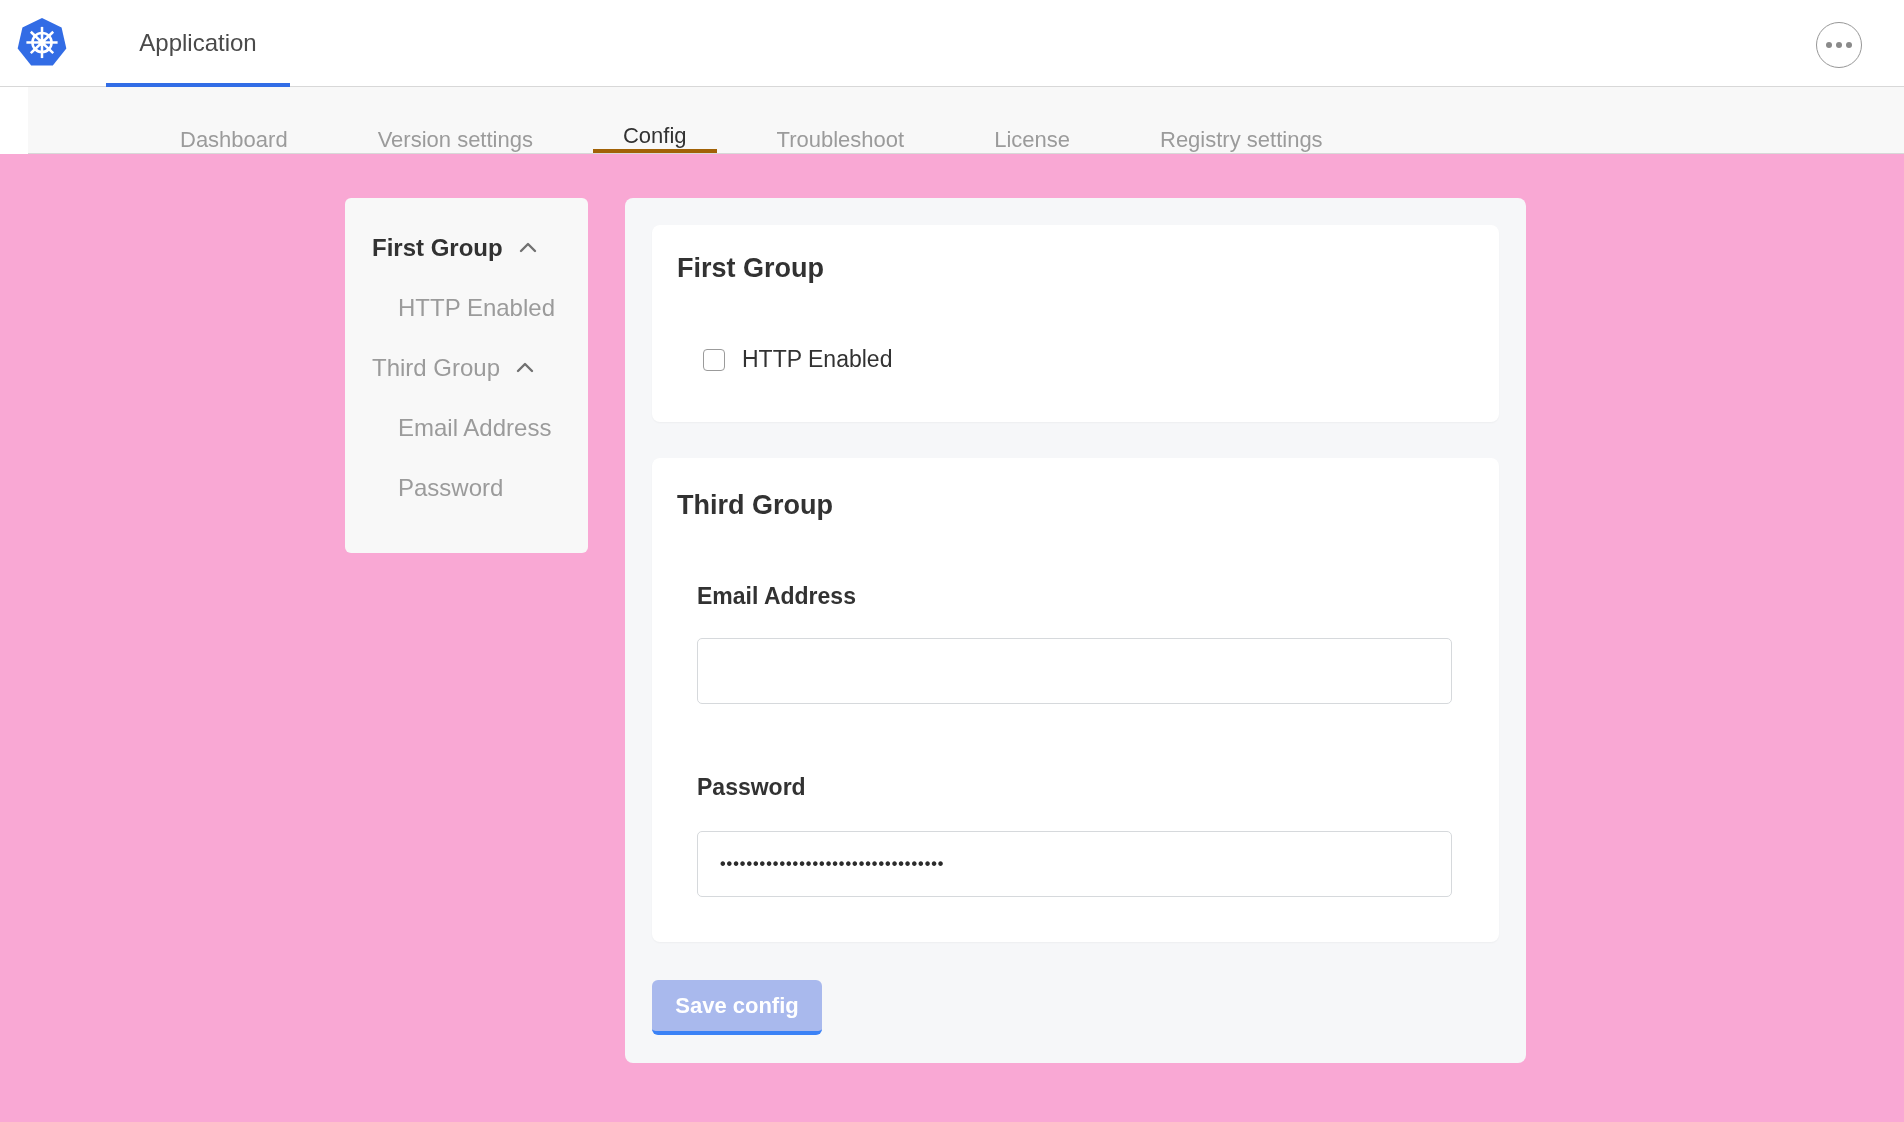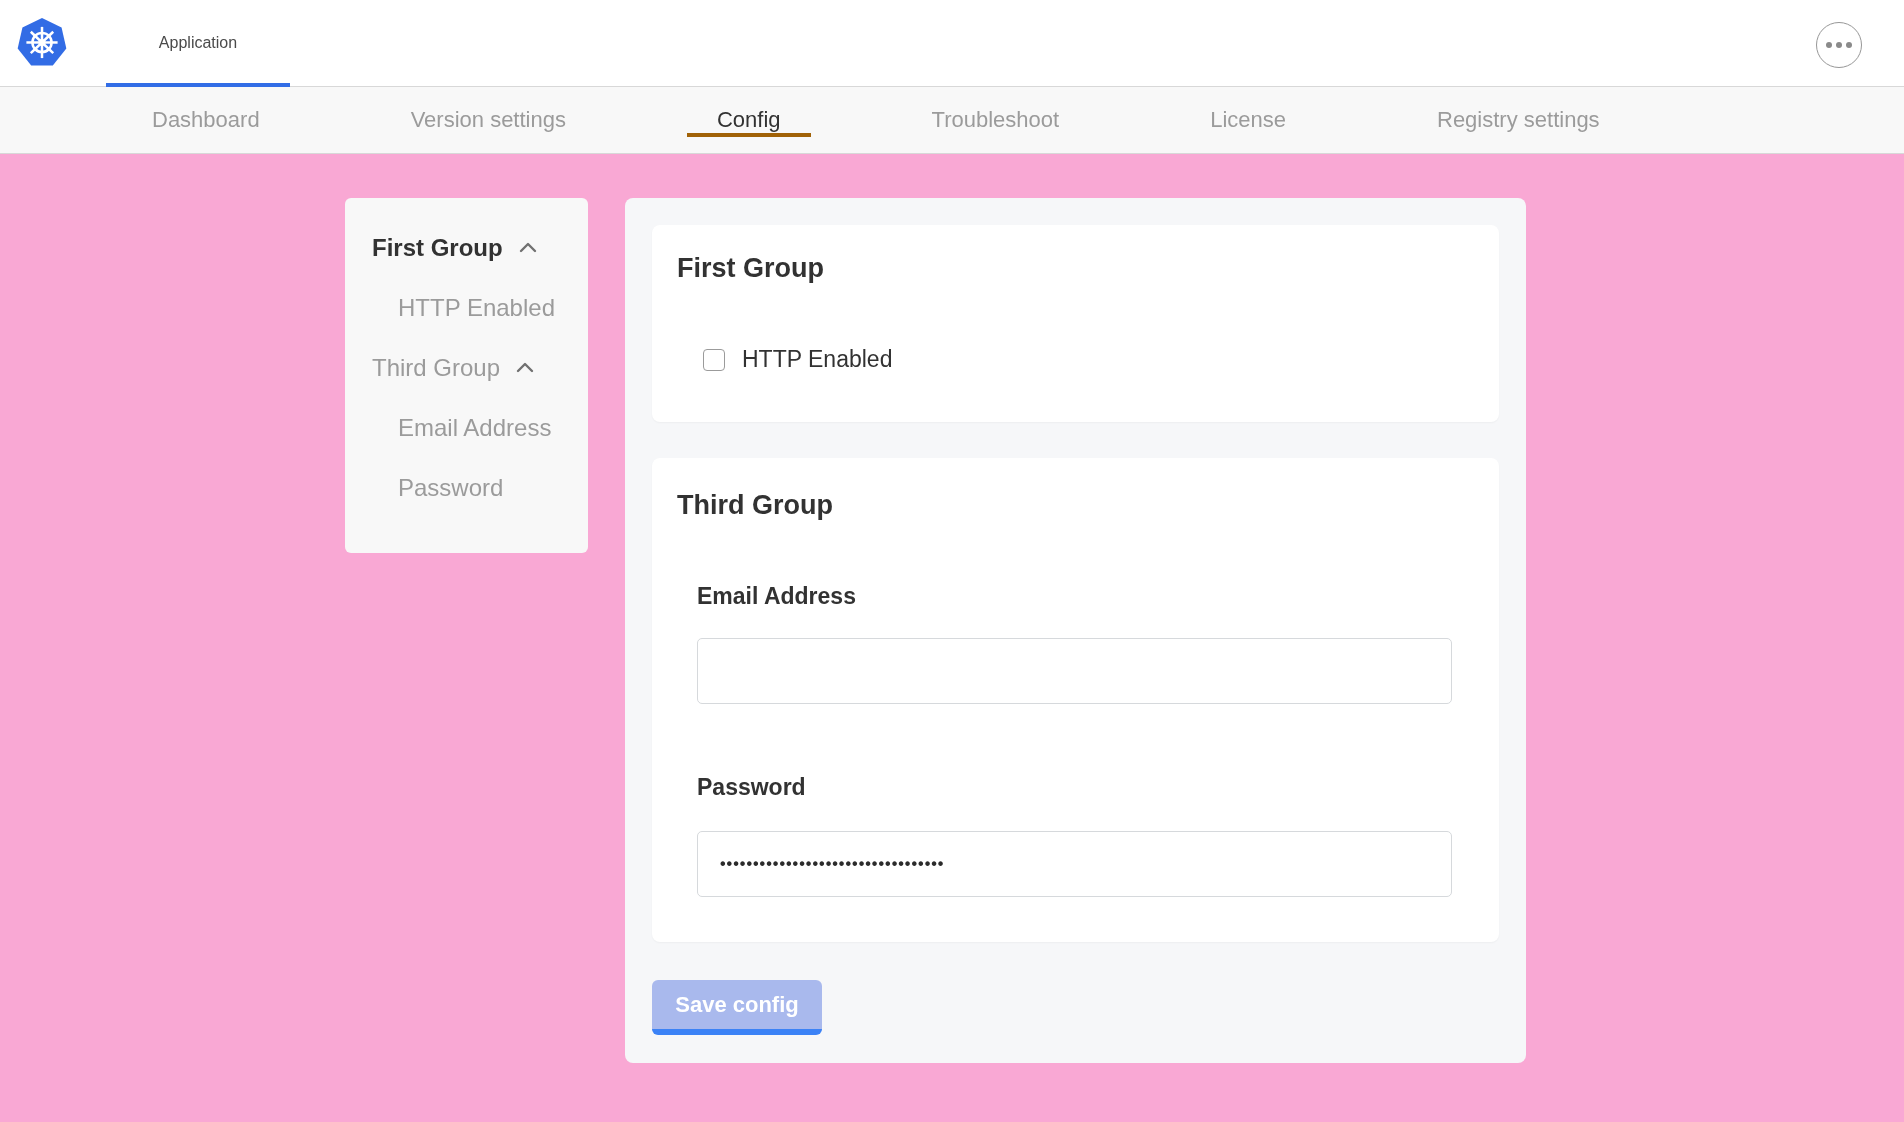--- a/index.html
+++ b/index.html
@@ -5,32 +5,32 @@
   * { margin:0; padding:0; box-sizing:border-box; }
   html,body { width:1904px; height:1122px; background:#ffffff;
     font-family:"Liberation Sans", sans-serif; overflow:hidden; }
 
   
   .header { position:relative; height:87px; background:#fff;
     border-bottom:1px solid #d8d8d8; }
   .logo-wrap { position:absolute; left:16px; top:17px; width:52px; height:52px; }
   .app-tab { position:absolute; left:106px; top:0; height:100%; width:184px;
     display:flex; align-items:center; justify-content:center;
-    font-size:16px; font-weight:500; color:#4a4a4a; cursor:pointer; }
+    font-size:24px; font-weight:500; color:#4a4a4a; cursor:pointer; }
   .app-tab-underline { position:absolute; left:0; right:0; bottom:-1px;
     height:4px; background:#326de6; }
   .menu-btn { position:absolute; right:42px; top:22px; width:46px; height:46px;
     border:1px solid #979797; border-radius:50%; background:#fff;
     display:flex; align-items:center; justify-content:center; gap:4px;
     cursor:pointer; }
   .menu-btn .dot { width:6px; height:6px; border-radius:50%; background:#8a8a8a; }
 
   
   .subnav { height:67px; background:#f8f8f8; border-bottom:1px solid #d8d8d8;
-    display:flex; align-items:center; padding-left:122px; gap:91px; }
+    display:flex; align-items:flex-end; padding-left:122px; gap:30px;margin-left:28px; }
   .nav-tab { display:flex; align-items:center; padding:0 30px;
     font-size:22px; color:#9b9b9b; cursor:pointer; white-space:nowrap; }
   .nav-tab.active { color:#323232; font-weight:500;
     border-bottom:4px solid #a16207; padding-top:4px; }
 
   
   .main { position:relative; height:968px; background:#f9a8d4; }
 
   
   .side-nav { position:absolute; left:345px; top:44px; width:243px;
@@ -62,21 +62,21 @@
   .field-label.email { margin-top:66px; }
   .field-label.password { margin-top:72px; }
   .text-input { display:block; width:100%; height:66px; margin-top:30px;
     border:1px solid #d6d9dc; border-radius:5px; background:#fff;
     font-size:22px; color:#323232; padding:0 18px; outline:none;
     font-family:"Liberation Sans", sans-serif; }
   .text-input.password { margin-top:32px; font-size:16px; font-weight:700;
     letter-spacing:1px; color:#2b2b2b; padding:0 22px; }
 
   .save-btn { margin-top:38px; width:170px; height:55px; background:#a9b9ed;
-    border:none; border-bottom:6px solid #3b82f6; border-radius:6px;
+    border:none; border-bottom:4px solid #3b82f6; border-radius:6px;
     color:#ffffff; font-weight:700; font-size:22px; cursor:pointer;
     font-family:"Liberation Sans", sans-serif; }
 </style>
 </head>
 <body>
 
 <div class="header">
   <div class="logo-wrap">
     <svg width="52" height="52" viewBox="0 0 50 50">
       <polygon points="25,1 43.8,10 48.4,30.3 35.4,46.6 14.6,46.6 1.6,30.3 6.2,10" fill="#326ce5"></polygon>

